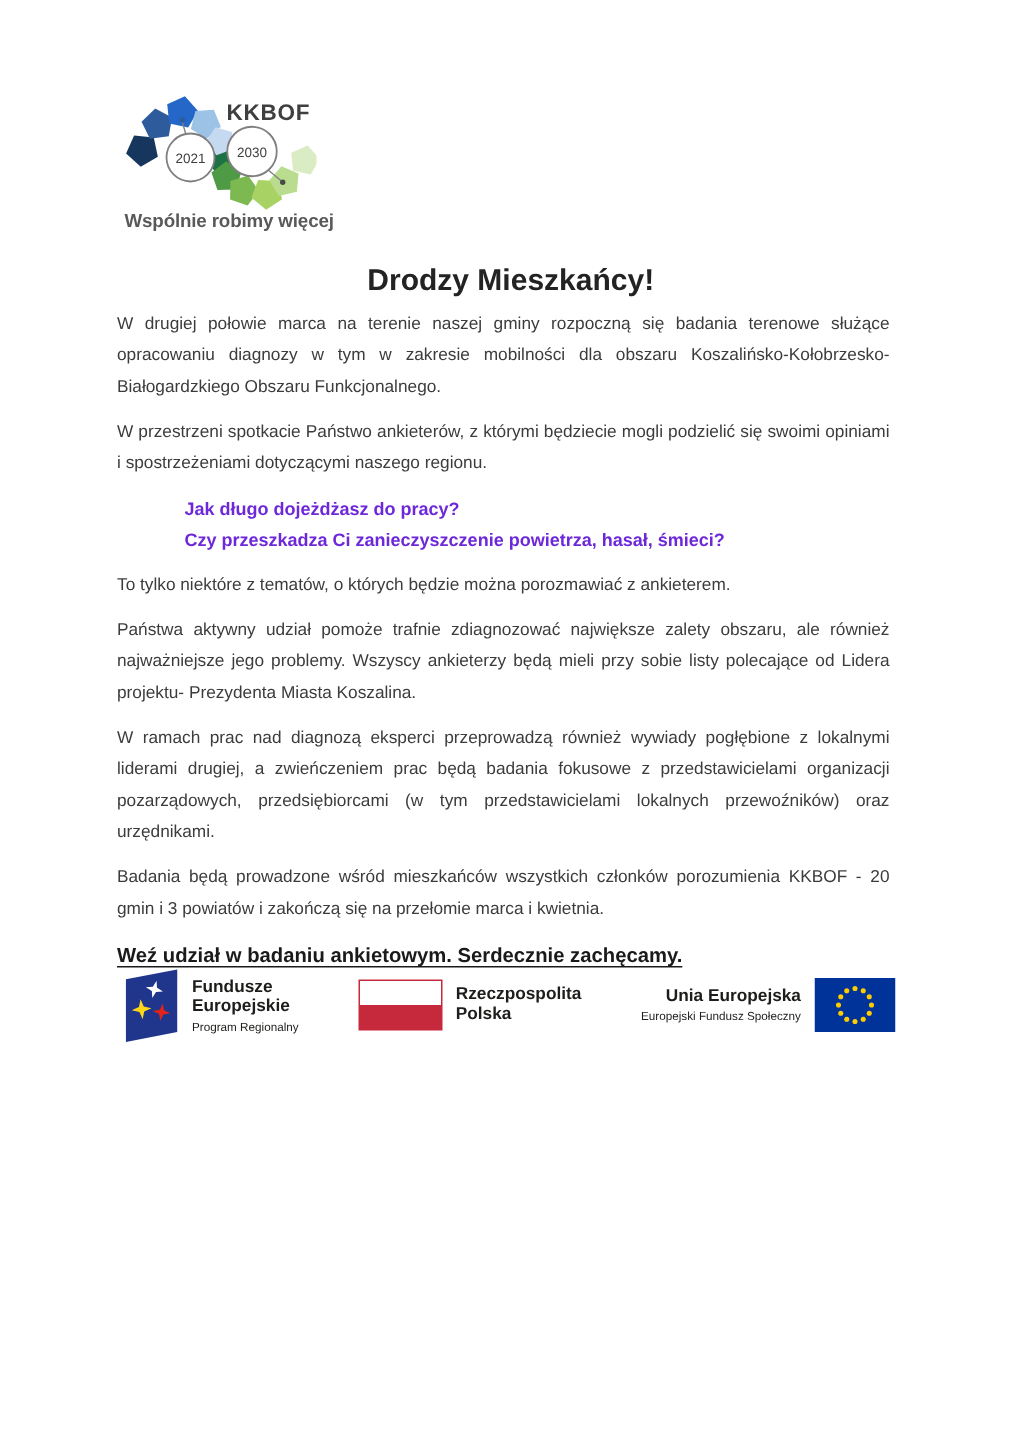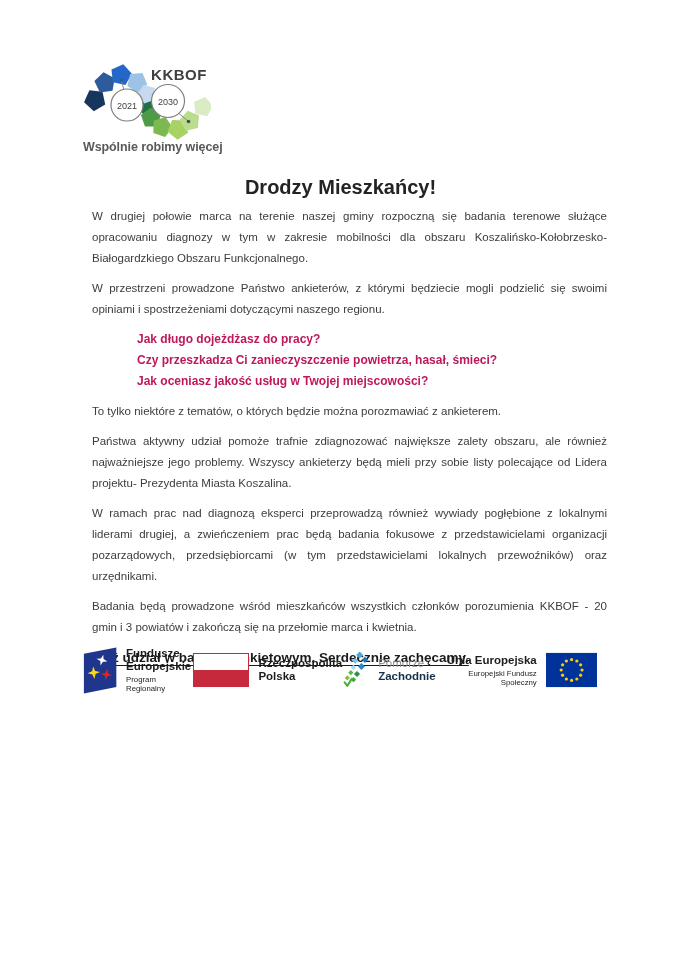--- a/index.html
+++ b/index.html
@@ -17,27 +17,27 @@
     position:absolute; left:83px; top:140px;
     font-size:12.5px; font-weight:bold; color:#595959; letter-spacing:-0.1px;
   }
 
   
   .letter-title {
     position:absolute; left:83px; top:176px; width:515px;
     text-align:center; font-size:20px; font-weight:bold; color:#232323;
   }
   .letter-body {
-    position:absolute; left:92px; top:206px; width:515px;
+    position:absolute; left:78px; top:206px; width:515px;
     font-size:11.5px; line-height:21px; color:#3c3c3c; text-align:justify;
   }
   .letter-body p { margin:0 0 9px 0; }
   .questions { margin:0 0 9px 0; padding-left:45px; }
   .question {
-    font-weight:bold; color:#be185d; font-size:12px; line-height:21px;
+    font-weight:bold; color:#6d28d9; font-size:12px; line-height:21px;
     text-align:left;
   }
   .cta {
     margin-top:3px; font-size:13.5px; font-weight:bold; color:#1a1a1a;
     text-decoration:underline; text-underline-offset:3px; text-align:left;
   }
 
   
   .footer {
     position:absolute; left:83px; top:642px; width:514px; height:56px;
@@ -94,26 +94,25 @@
     <text x="44" y="48.5" text-anchor="middle" font-size="9" fill="#3f3f3f">2021</text>
     <text x="85" y="44.5" text-anchor="middle" font-size="9" fill="#3f3f3f">2030</text>
   </svg>
 
   <div class="tagline">Wspólnie robimy więcej</div>
 
   <div class="letter-title">Drodzy Mieszkańcy!</div>
 
   <div class="letter-body">
     <p>W drugiej połowie marca na terenie naszej gminy rozpoczną się badania terenowe służące opracowaniu diagnozy w tym w zakresie mobilności dla obszaru Koszalińsko-Kołobrzesko-Białogardzkiego Obszaru Funkcjonalnego.</p>
-    <p>W przestrzeni prowadzone Państwo ankieterów, z którymi będziecie mogli podzielić się swoimi opiniami i spostrzeżeniami dotyczącymi naszego regionu.</p>
+    <p>W przestrzeni spotkacie Państwo ankieterów, z którymi będziecie mogli podzielić się swoimi opiniami i spostrzeżeniami dotyczącymi naszego regionu.</p>
 
     <div class="questions">
       <div class="question">Jak długo dojeżdżasz do pracy?</div>
       <div class="question">Czy przeszkadza Ci zanieczyszczenie powietrza, hasał, śmieci?</div>
-      <div class="question">Jak oceniasz jakość usług w Twojej miejscowości?</div>
     </div>
 
     <p>To tylko niektóre z tematów, o których będzie można porozmawiać z ankieterem.</p>
     <p>Państwa aktywny udział pomoże trafnie zdiagnozować największe zalety obszaru, ale również najważniejsze jego problemy. Wszyscy ankieterzy będą mieli przy sobie listy polecające od Lidera projektu- Prezydenta Miasta Koszalina.</p>
     <p>W ramach prac nad diagnozą eksperci przeprowadzą również wywiady pogłębione z lokalnymi liderami drugiej, a zwieńczeniem prac będą badania fokusowe z przedstawicielami organizacji pozarządowych, przedsiębiorcami (w tym przedstawicielami lokalnych przewoźników) oraz urzędnikami.</p>
     <p>Badania będą prowadzone wśród mieszkańców wszystkich członków porozumienia KKBOF - 20 gmin i 3 powiatów i zakończą się na przełomie marca i kwietnia.</p>
 
     <div class="cta">Weź udział w badaniu ankietowym. Serdecznie zachęcamy.</div>
   </div>
 
@@ -134,38 +133,20 @@
     </div>
 
     <div class="logo-block">
       <div class="pl-flag"></div>
       <div class="logo-text pl-text">
         <span class="lt-bold">Rzeczpospolita</span>
         <span class="lt-bold">Polska</span>
       </div>
     </div>
 
-    <div class="logo-block">
-      <svg width="30" height="44" viewBox="0 0 34 46">
-        <path d="M20,2 l4,4 -4,4 -4,-4 Z" fill="#49A8DC"></path>
-        <path d="M26,8 l3.5,3.5 -3.5,3.5 -3.5,-3.5 Z" fill="#1E77BC"></path>
-        <path d="M15,9 l3.5,3.5 -3.5,3.5 -3.5,-3.5 Z" fill="#6FC5EA"></path>
-        <path d="M22,15 l4,4 -4,4 -4,-4 Z" fill="#2D87C8"></path>
-        <path d="M13,17 l3,3 -3,3 -3,-3 Z" fill="#A9D9F0"></path>
-        <path d="M17,24 l3.5,3.5 -3.5,3.5 -3.5,-3.5 Z" fill="#2E9246"></path>
-        <path d="M10,23 l3,3 -3,3 -3,-3 Z" fill="#57B747"></path>
-        <path d="M13,31 l3,3 -3,3 -3,-3 Z" fill="#3FA535"></path>
-        <path d="M6,29 l3,3 -3,3 -3,-3 Z" fill="#83C341"></path>
-        <path d="M3,37 L6,41 L11,33" stroke="#4CAF3E" stroke-width="2.4" fill="none" stroke-linecap="round" stroke-linejoin="round"></path>
-      </svg>
-      <div class="logo-text pz-text">
-        <span class="pz-gray">Pomorze</span>
-        <span class="pz-dark">Zachodnie</span>
-      </div>
-    </div>
 
     <div class="logo-block">
       <div class="logo-text ue-text">
         <span class="lt-bold">Unia Europejska</span>
         <span class="lt-small">Europejski Fundusz Społeczny</span>
       </div>
       <svg width="54" height="36" viewBox="0 0 54 36">
         <rect x="0" y="0" width="54" height="36" fill="#003399"></rect>
         <g fill="#FFCC00">
           <circle cx="27" cy="7" r="1.7"></circle>

